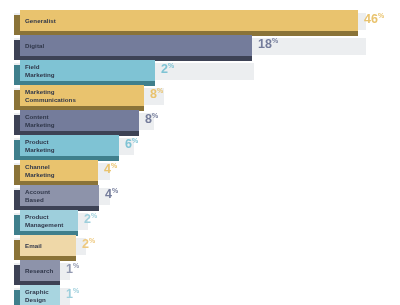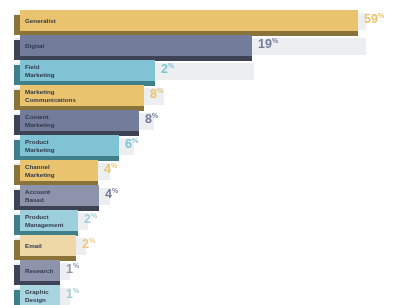--- a/index.html
+++ b/index.html
@@ -90,32 +90,32 @@
 <div id="chart">
     <div class="row">
       <div class="track" style="width: 352px;"></div>
       <div class="bar-wrap">
         <div class="side" style="background: rgb(138, 115, 56);"></div>
         <div class="bottom" style="background: rgb(138, 115, 56); width: 338px;"></div>
         <div class="face" style="background: rgb(233, 195, 110); width: 338px;">
           <div class="cat" style="color: rgb(47, 54, 73);">Generalist</div>
         </div>
       </div>
-      <div class="val" style="left: 364px; color: rgb(233, 195, 110);"><span>59</span><span class="pct">%</span></div>
+      <div class="val" style="left: 364px; color: rgb(233, 195, 110);"><span>46</span><span class="pct">%</span></div>
     </div>
     <div class="row">
       <div class="track" style="width: 352px;"></div>
       <div class="bar-wrap">
         <div class="side" style="background: rgb(61, 66, 85);"></div>
         <div class="bottom" style="background: rgb(61, 66, 85); width: 232px;"></div>
         <div class="face" style="background: rgb(116, 124, 155); width: 232px;">
           <div class="cat" style="color: rgb(47, 54, 73);">Digital</div>
         </div>
       </div>
-      <div class="val" style="left: 258px; color: rgb(116, 124, 155);"><span>19</span><span class="pct">%</span></div>
+      <div class="val" style="left: 258px; color: rgb(116, 124, 155);"><span>18</span><span class="pct">%</span></div>
     </div>
     <div class="row">
       <div class="track" style="width: 240px;"></div>
       <div class="bar-wrap">
         <div class="side" style="background: rgb(63, 127, 140);"></div>
         <div class="bottom" style="background: rgb(63, 127, 140); width: 135px;"></div>
         <div class="face" style="background: rgb(127, 195, 212); width: 135px;">
           <div class="cat" style="color: rgb(47, 54, 73);">Field</div>
           <div class="cat" style="color: rgb(47, 54, 73);">Marketing</div>
         </div>

